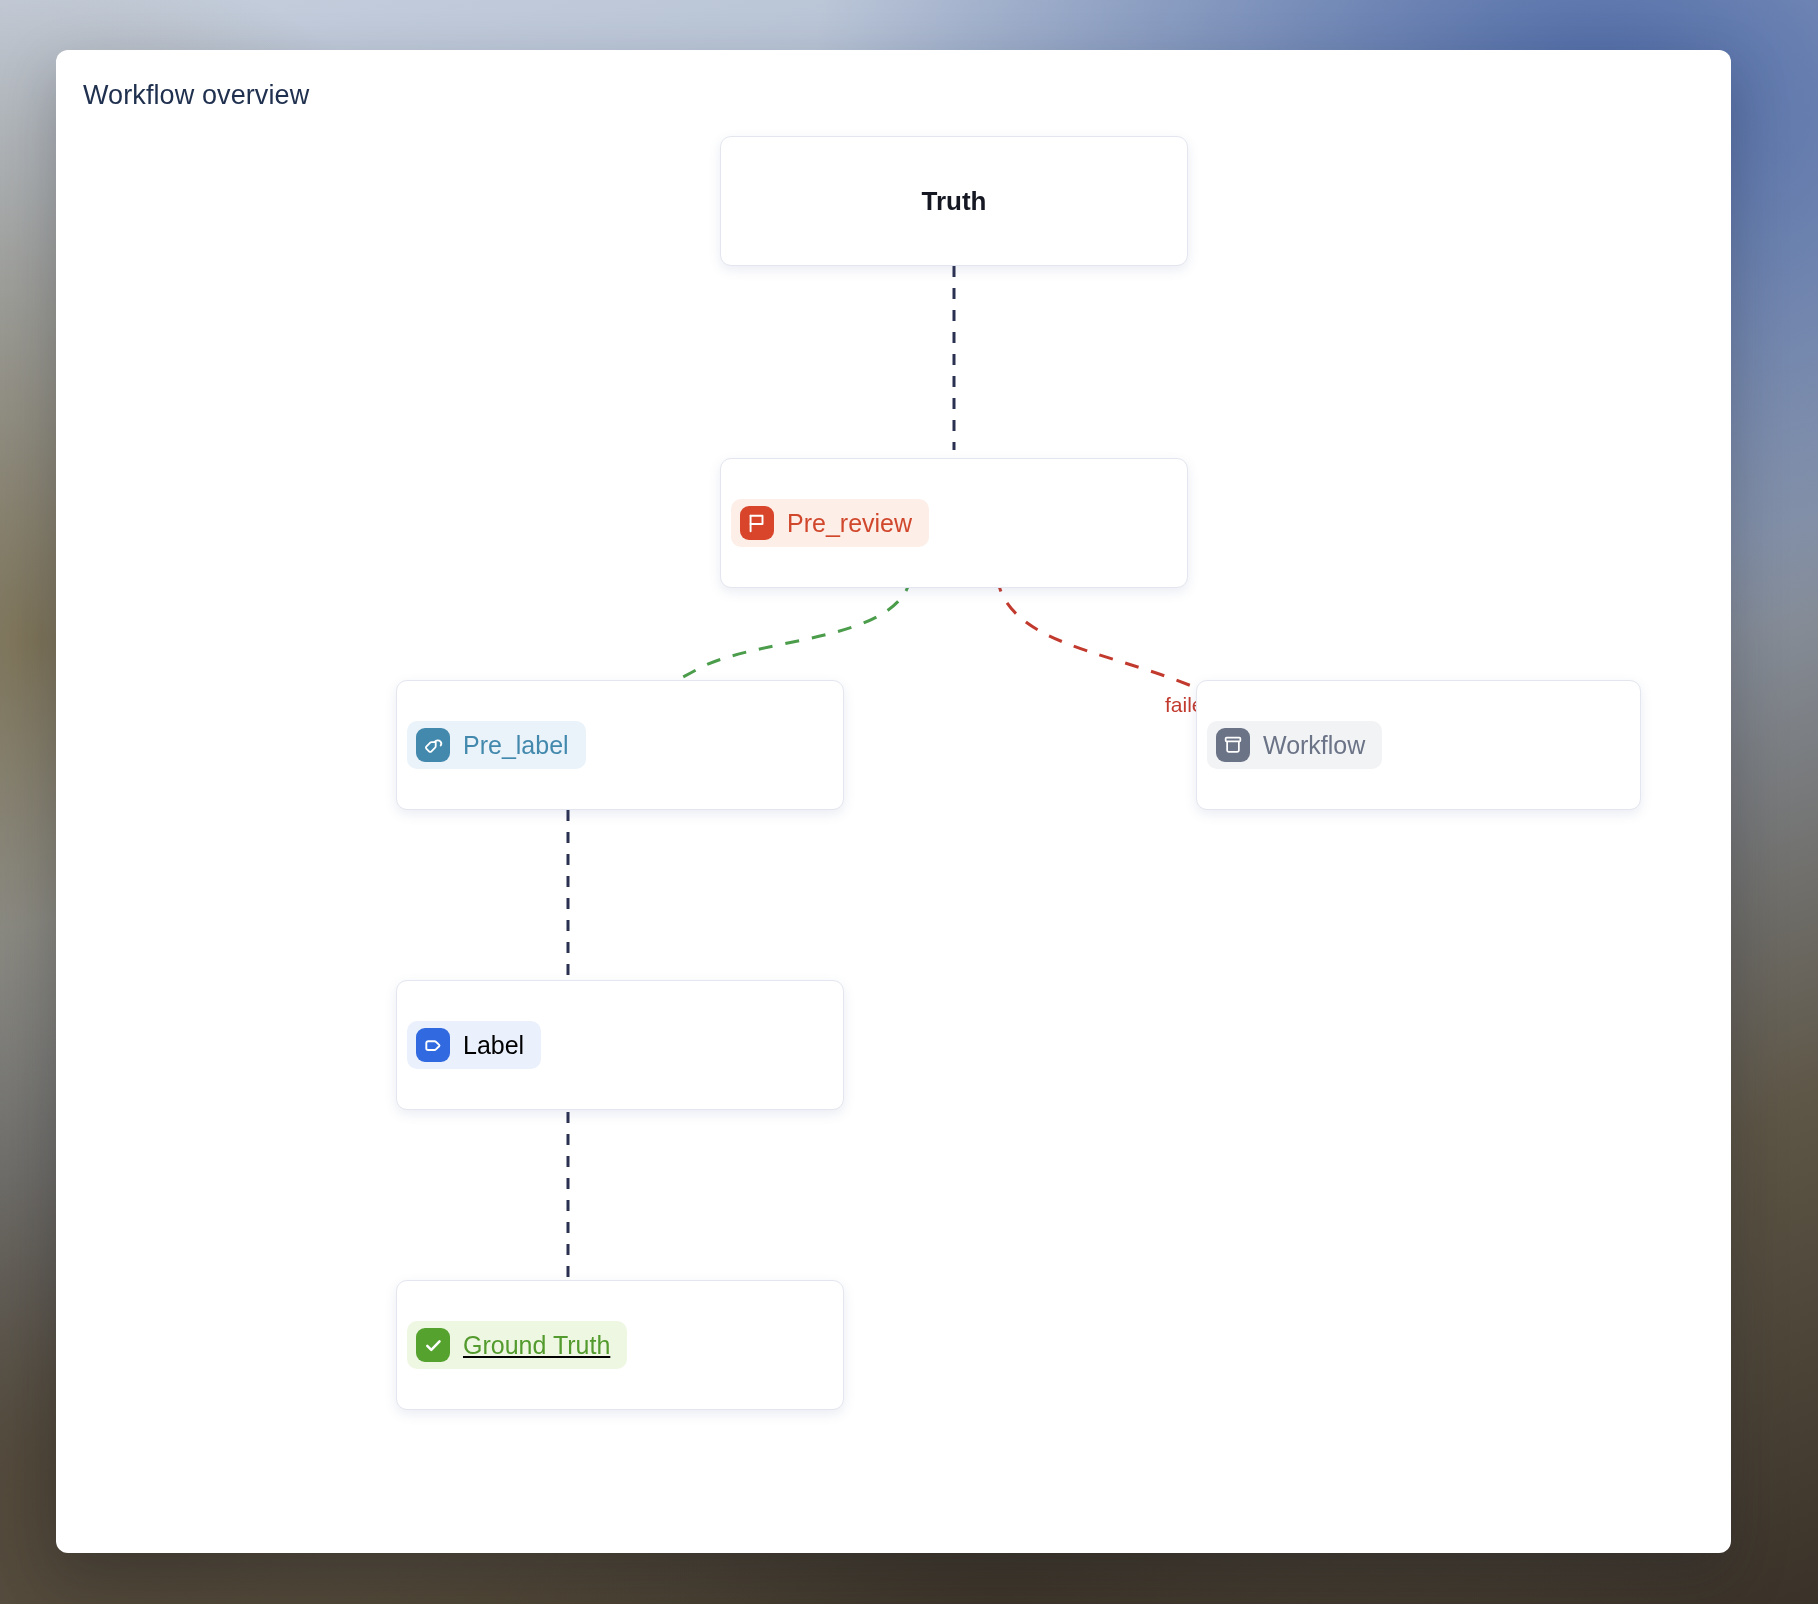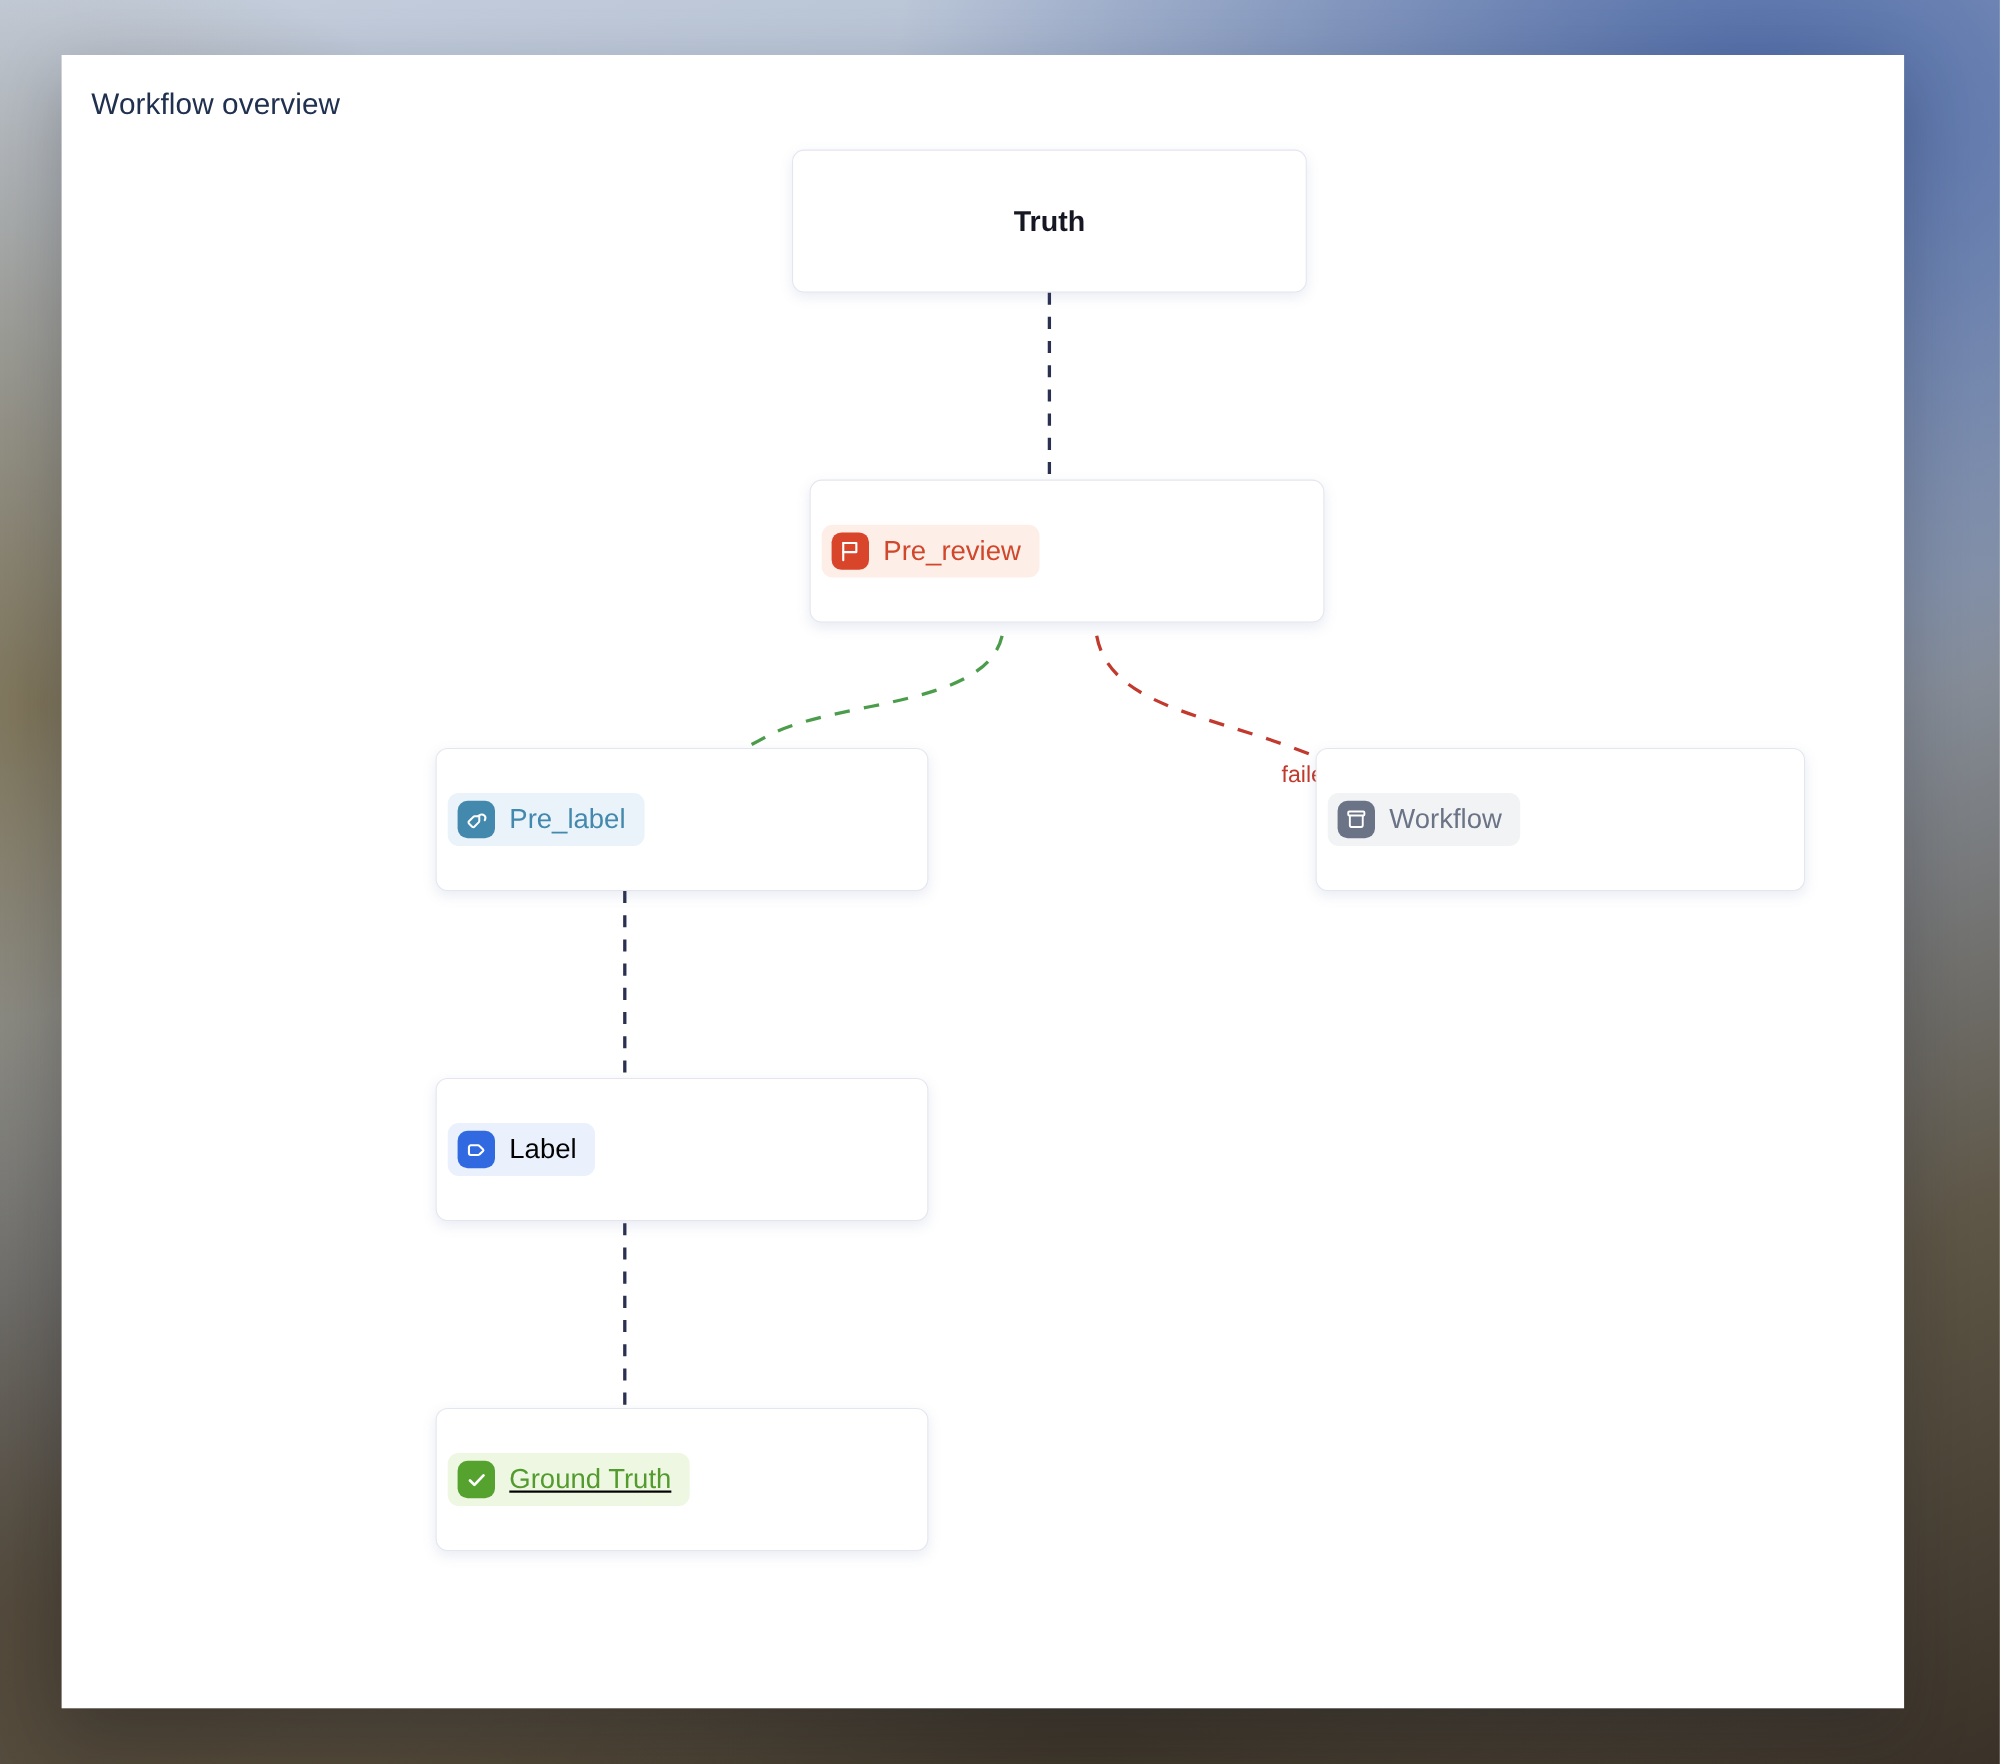--- a/index.html
+++ b/index.html
@@ -21,21 +21,21 @@
   }
 
   
   .card {
     position: absolute;
     left: 56px;
     top: 50px;
     width: 1675px;
     height: 1503px;
     background: #ffffff;
-    border-radius: 0;
+    border-radius: 12px;
     box-shadow: 0 22px 56px rgba(20,24,40,0.26);
     overflow: hidden;
   }
 
   .card-title {
     position: absolute;
     left: 27px;
     top: 30px;
     font-size: 27px;
     color: #20304f;
@@ -161,21 +161,21 @@
     </svg>
 
     <div class="edge-label passed" style="left:660px; top:643px;">passed</div>
 
     <div class="edge-label failed" style="left:1104px; top:643px;">failed</div>
 
     <div class="node plain" style="left:664px; top:86px; width:468px; height:130px;">
       <span class="node-title">Truth</span>
     </div>
 
-    <div class="node" style="left:664px; top:386px; width:468px; height:130px;margin-left:16px;">
+    <div class="node" style="left:664px; top:408px; width:468px; height:130px;">
       <span class="badge prereview">
         <span class="badge-icon">
           <svg width="22" height="22" viewBox="0 0 24 24" fill="none" stroke="#ffffff" stroke-width="2.1" stroke-linecap="round" stroke-linejoin="round">
             <path d="M5 21V4"></path>
             <path d="M5 4h13v9H5"></path>
           </svg>
         </span>
         <span class="badge-text">Pre_review</span>
       </span>
     </div>

